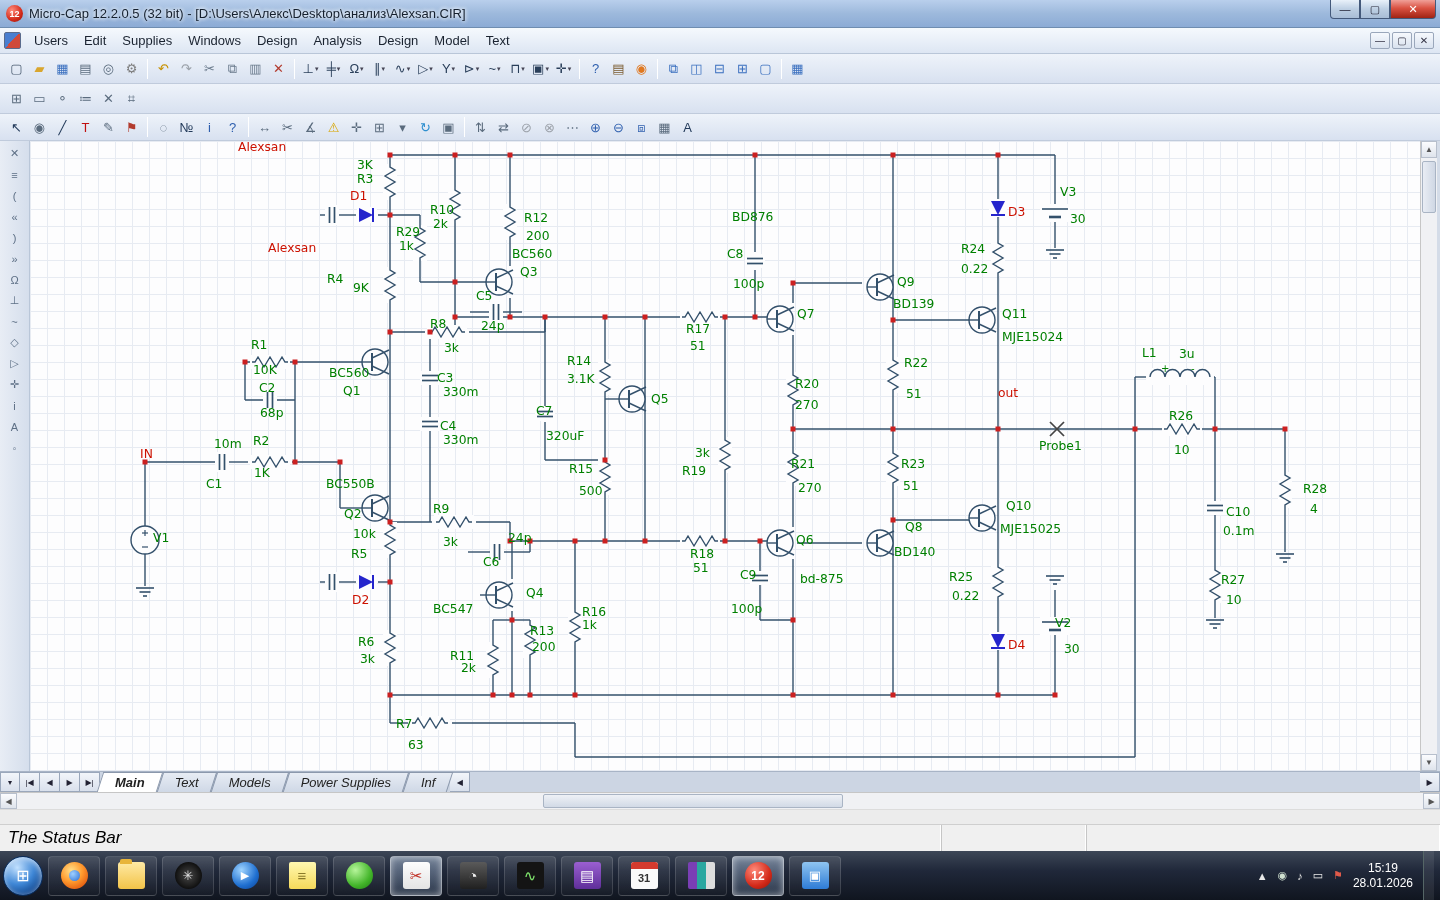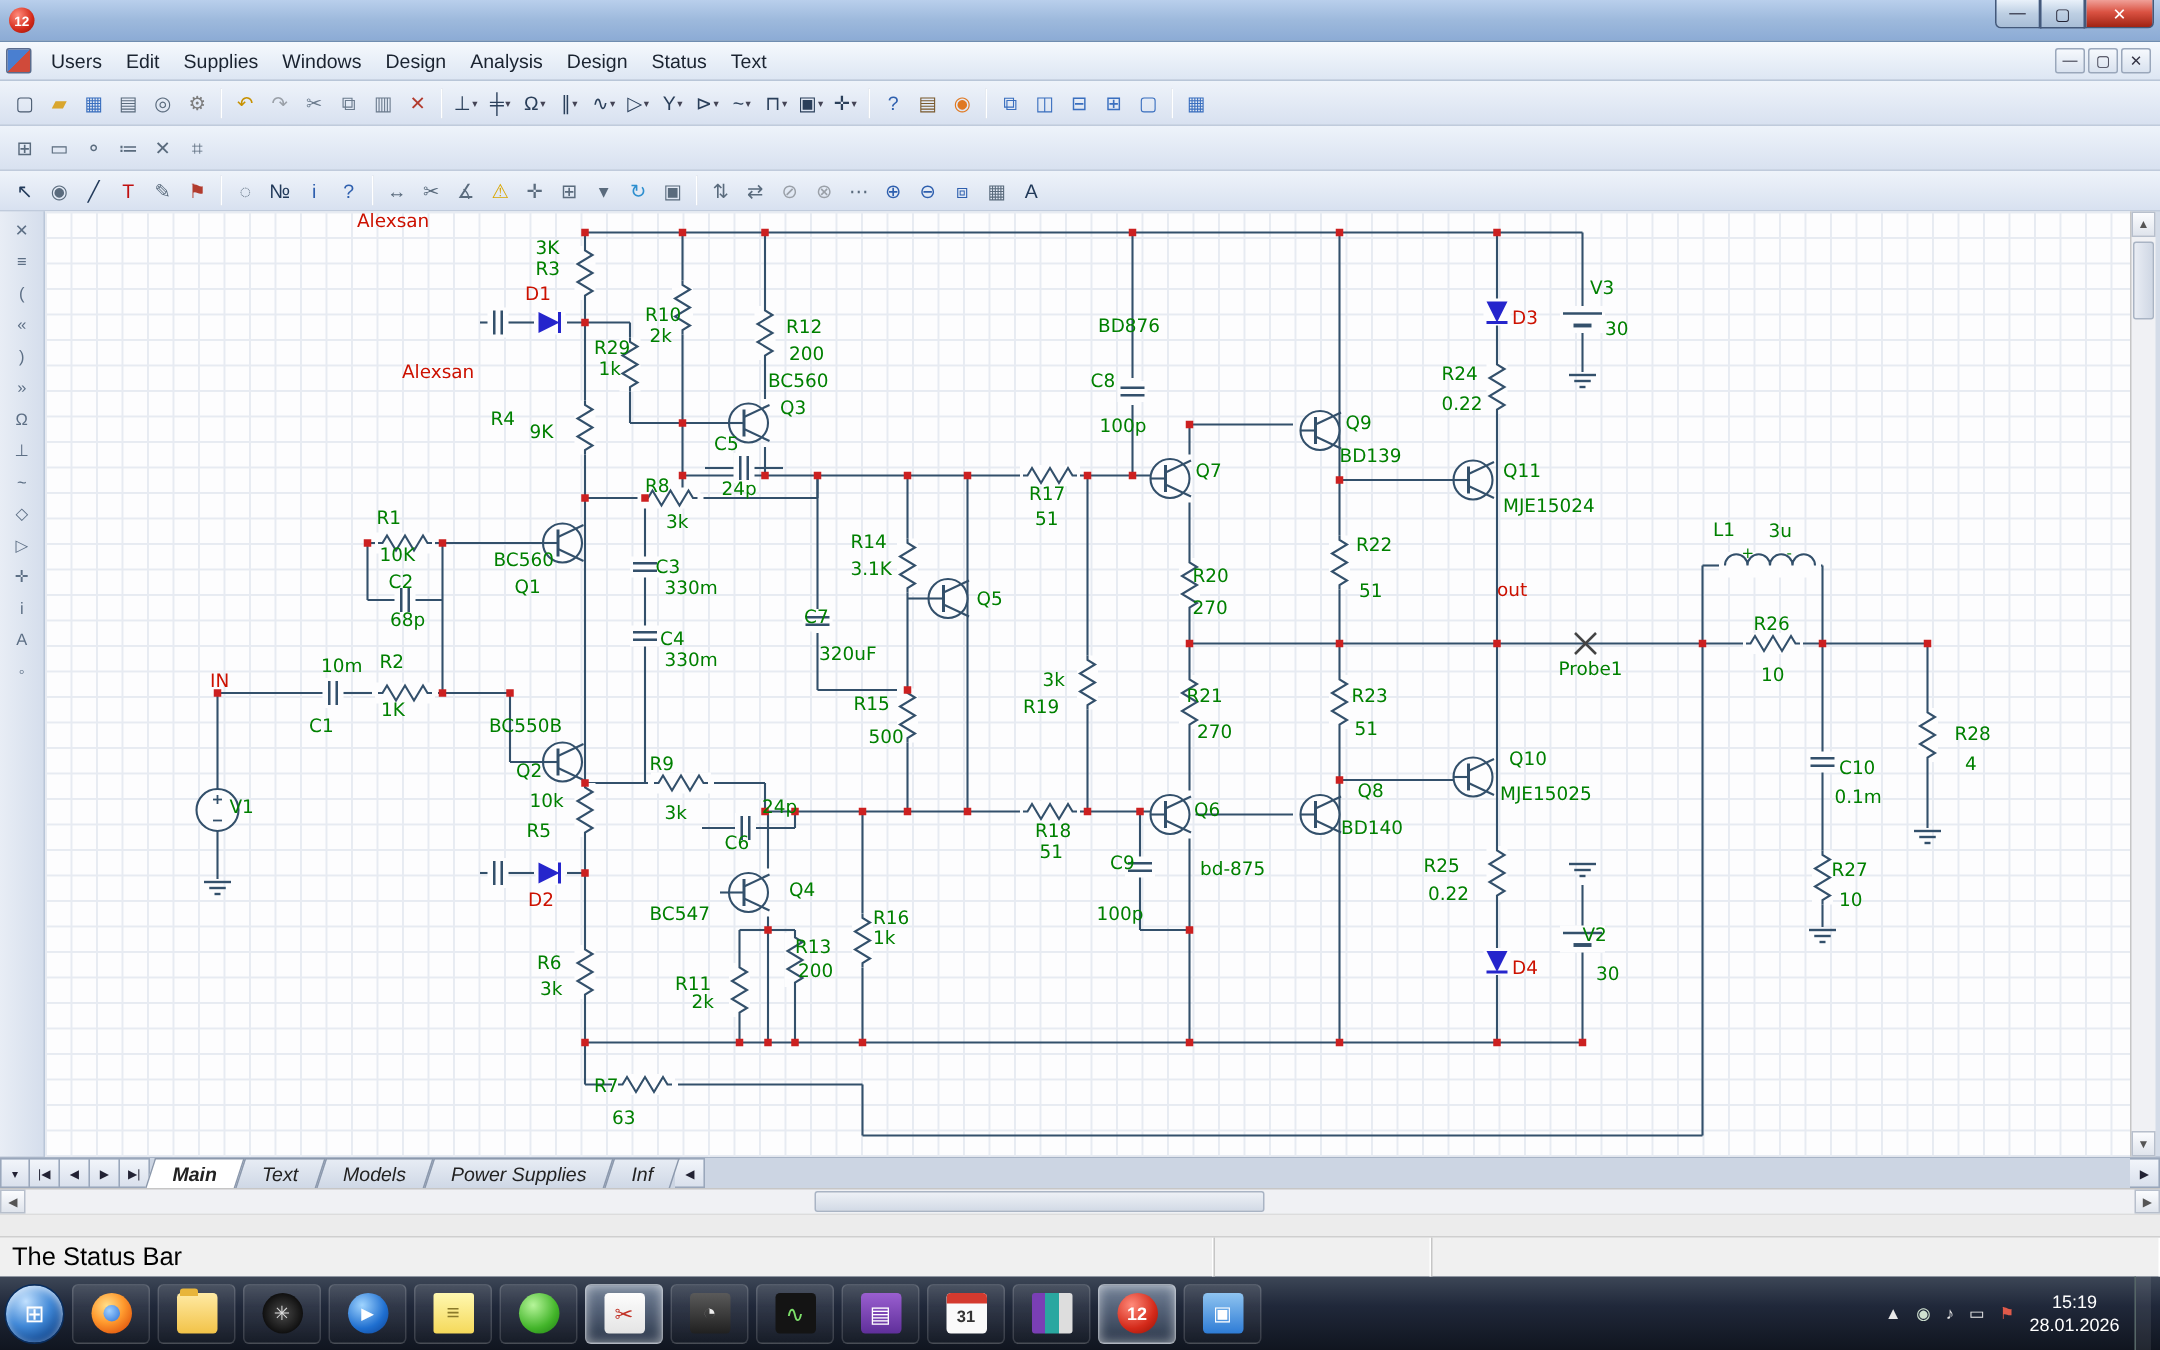--- a/index.html
+++ b/index.html
@@ -79,21 +79,21 @@
   #hscroll .sarrow.right { right:0; }
   #hthumb { position:absolute; top:1px; height:14px; left:543px; width:300px; border:1px solid #a9b4c4;
     border-radius:2px; background:linear-gradient(#eef1f6,#d2dae6); }
   #gapstrip { height:15px; background:#ececec; border-top:1px solid #dcdcdc; }
 
   
   #statusbar { height:27px; background:#f0f0f0; border-top:1px solid #cfcfcf; display:flex; align-items:stretch;
     font-size:17px; color:#000; }
   .spanel { display:flex; align-items:center; padding-left:8px; border-right:1px solid #c6c6c6;
     box-shadow:inset -1px 0 0 #fff; }
-  .spanel.p1 { width:310px; } .spanel.p2 { width:810px; } .spanel.p3 { width:145px; } .spanel.p4 { flex:1; border-right:none; }
+  .spanel.p1 { width:310px; } .spanel.p2 { width:942px;font-style:italic; } .spanel.p3 { width:145px; } .spanel.p4 { flex:1; border-right:none; }
 
   
   #taskbar { height:49px; display:flex; align-items:center; gap:5px; padding-left:3px;
     background:linear-gradient(#3d4757,#20283a 40%,#10151f); }
   #orb { width:40px; height:40px; border-radius:50%; flex:0 0 auto;
     background:radial-gradient(circle at 35% 28%,#c2e1ff,#3f87d6 45%,#0c3f86 82%);
     border:1px solid #0a2c5a; box-shadow:inset 0 2px 6px rgba(255,255,255,.75);
     display:flex; align-items:center; justify-content:center; color:#fff; font-size:16px; }
   .app { width:52px; height:40px; border-radius:4px; display:flex; align-items:center; justify-content:center;
     border:1px solid rgba(255,255,255,.14);
@@ -128,38 +128,39 @@
   #clock { text-align:center; font-size:12px; line-height:1.25; color:#fff; }
   #showdesk { width:11px; height:49px; border-left:1px solid #566; background:rgba(255,255,255,.08); }
 </style>
 </head>
 <body>
 
 <div id="root">
 
   <div id="titlebar">
     <span class="badge">12</span>
+    <span class="title">Micro-Cap 12.2.0.5 (32 bit) - [D:\Users\Алекс\Desktop\анализ\Alexsan.CIR]</span>
     <div id="wincontrols">
         <div class="wbtn first">—</div>
         <div class="wbtn">▢</div>
         <div class="wbtn close">✕</div>
       </div>
   </div>
 
   <div id="menubar">
     <span class="mcicon"></span>
     <span id="menuitems" style="display:flex;">
         <span class="menu-item">Users</span>
         <span class="menu-item">Edit</span>
         <span class="menu-item">Supplies</span>
         <span class="menu-item">Windows</span>
         <span class="menu-item">Design</span>
         <span class="menu-item">Analysis</span>
         <span class="menu-item">Design</span>
-        <span class="menu-item">Status</span>
+        <span class="menu-item">Model</span>
         <span class="menu-item">Text</span>
       </span>
     <div id="mdicontrols">
         <div class="mbtn">—</div>
         <div class="mbtn">▢</div>
         <div class="mbtn">✕</div>
       </div>
   </div>
 
   <div id="tb1" class="toolbar">

